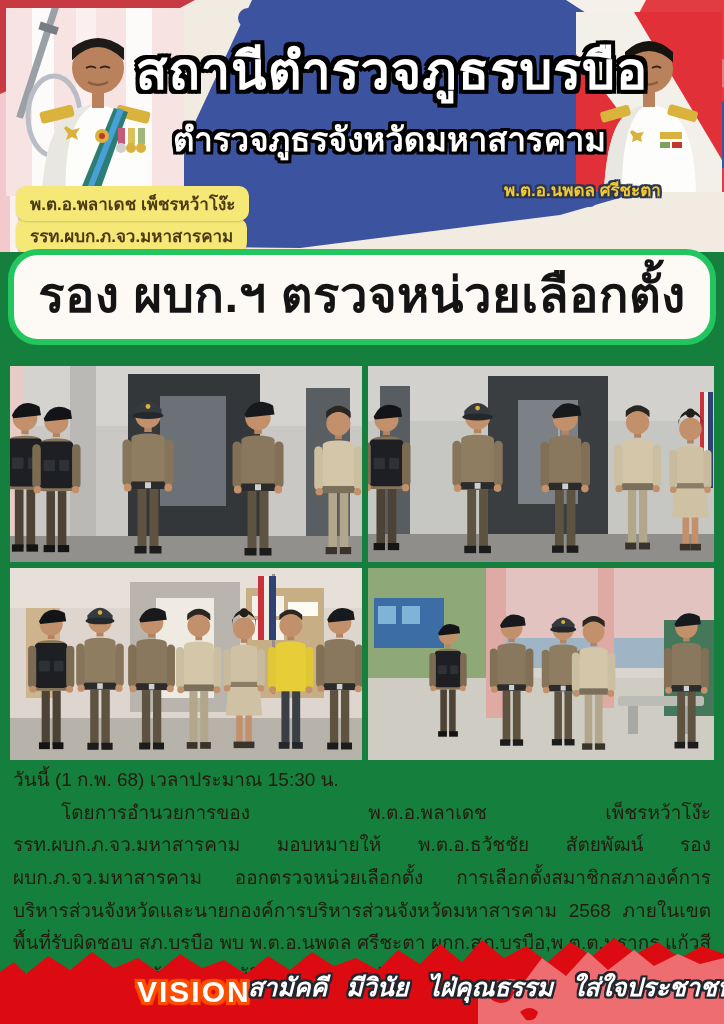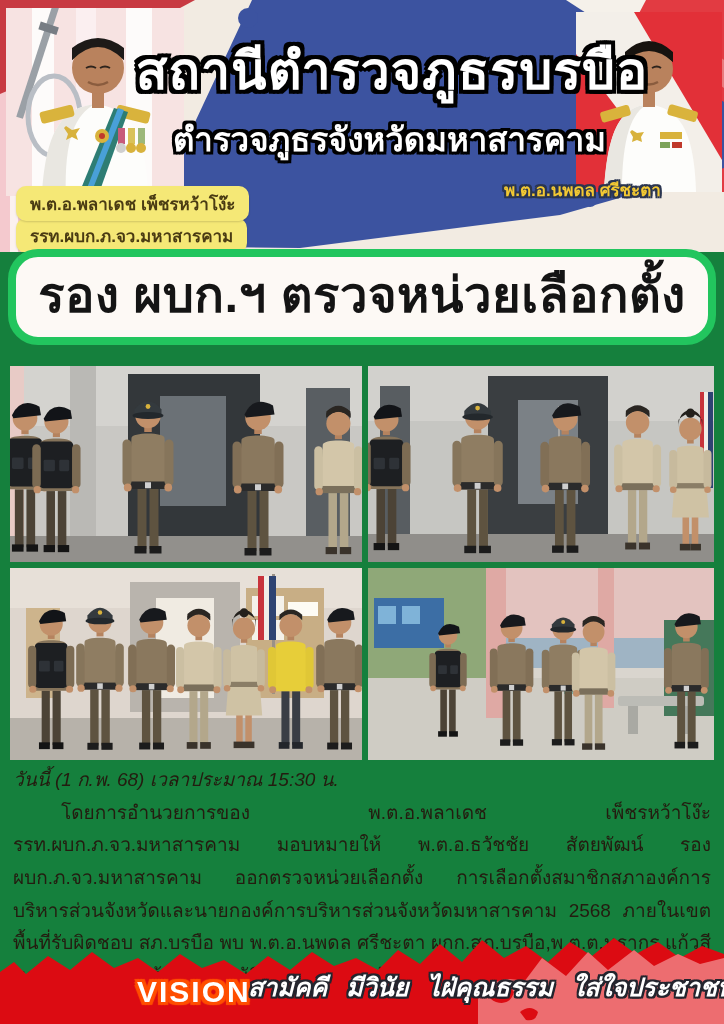--- a/index.html
+++ b/index.html
@@ -23,36 +23,36 @@
     box-shadow:0 1px 2px rgba(0,0,0,.15);}
   .chip1{top:186px;} .chip2{top:218px;}
   .right-label{position:absolute;right:6px;width:214px;text-align:left;
     font-weight:800;color:#f2c833;
     text-shadow:-2px -2px 0 #2a3550,2px -2px 0 #2a3550,-2px 2px 0 #2a3550,2px 2px 0 #2a3550,
       -2px 0 0 #2a3550,2px 0 0 #2a3550,0 -2px 0 #2a3550,0 2px 0 #2a3550;}
   .rl1{top:176px;font-size:17px;} .rl2{top:203px;font-size:16px;}
 
   
   .banner{position:absolute;left:8px;right:8px;top:249px;height:96px;
-    background:#fdf9f5;border:8px solid #22c55e;border-radius:30px;
+    background:#fdf9f5;border:6px solid #22c55e;border-radius:30px;
     display:flex;align-items:center;justify-content:center;box-sizing:border-box;}
   .banner-text{font-size:49px;font-weight:800;color:#141414;white-space:nowrap;
     letter-spacing:0.5px;transform:translateY(-2px);}
 
   
   .photo{position:absolute;overflow:hidden;background:#b9b6b1;}
   .ph1{left:10px; top:366px;width:352px;height:196px;}
   .ph2{left:368px;top:366px;width:346px;height:196px;}
   .ph3{left:10px; top:568px;width:352px;height:192px;}
   .ph4{left:368px;top:568px;width:346px;height:192px;}
 
   
   .report{position:absolute;left:13px;right:13px;top:764px;color:#241c10;
     font-size:19px;line-height:1.72;}
-  .report .dateline{font-weight:400;font-style:italic;}
+  .report .dateline{font-weight:400;}
   .report p{margin:0;text-align:justify;text-indent:48px;}
 
   
   .footer{position:absolute;left:0;bottom:0;width:724px;height:92px;}
   .vision{position:absolute;left:112px;bottom:15px;font-size:30px;font-weight:800;
     color:#ffffff;letter-spacing:2px;
     text-shadow:-3px -3px 1px #ff4e00,3px -3px 1px #ff4e00,-3px 3px 1px #ff4e00,
       3px 3px 1px #ff4e00,-3px 0 1px #ff4e00,3px 0 1px #ff4e00,0 -3px 1px #ff4e00,0 3px 1px #ff4e00;margin-left:25px;}
   .motto{position:absolute;left:248px;bottom:17px;font-size:25px;font-weight:800;
     font-style:italic;color:#ffffff;white-space:nowrap;word-spacing:12px;

